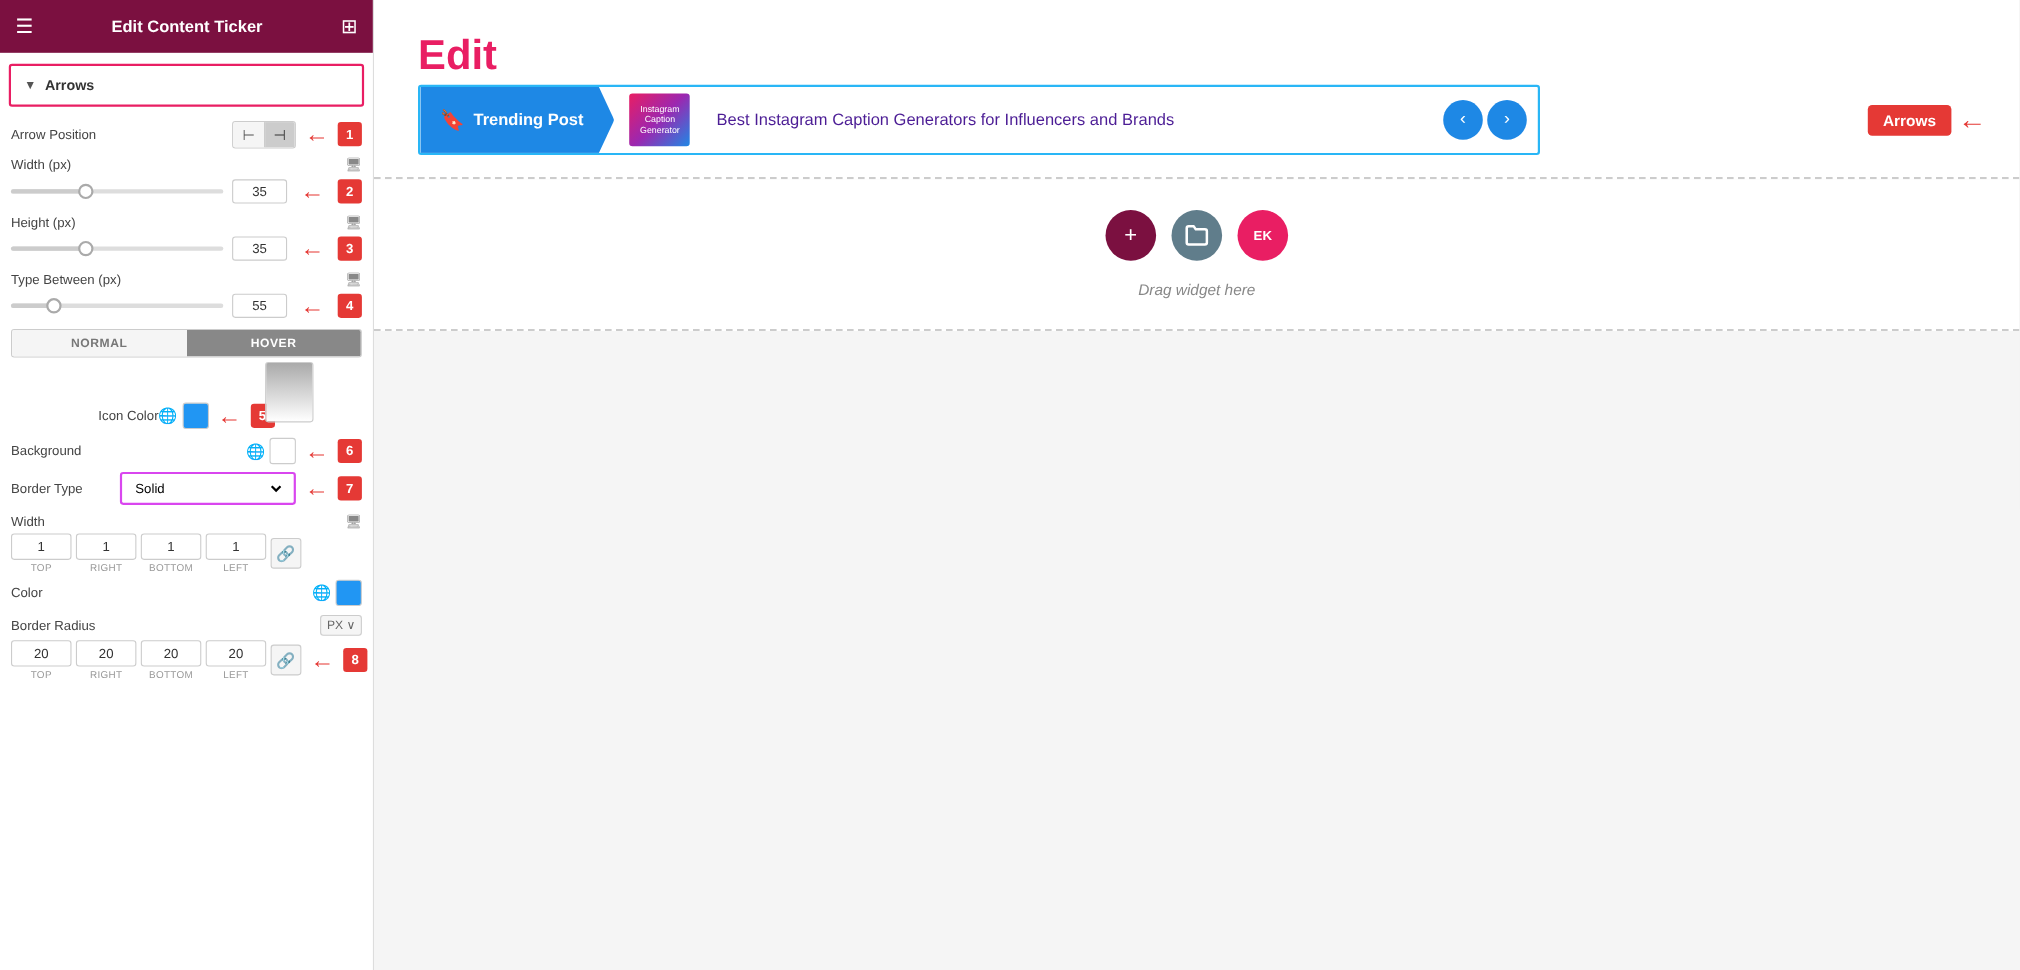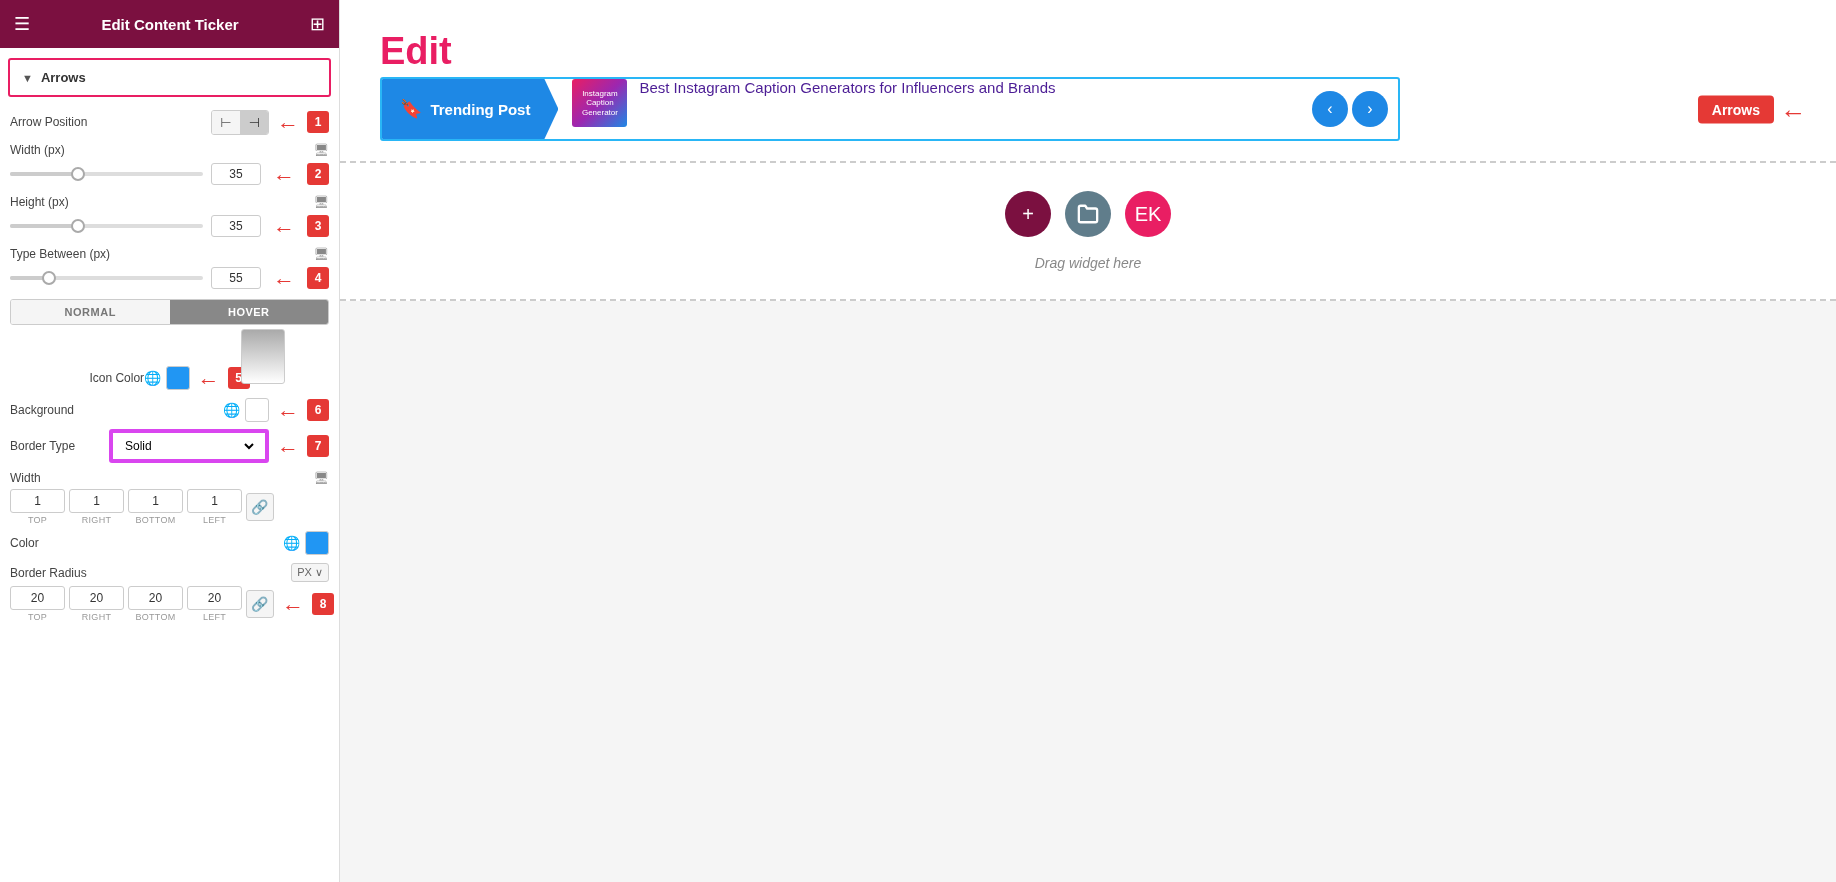--- a/index.html
+++ b/index.html
@@ -188,21 +188,21 @@
     
     .select-row {
       display: flex;
       align-items: center;
       justify-content: space-between;
       margin: 6px 0;
     }
     .custom-select {
       width: 160px;
       padding: 5px 8px;
-      border: 4px solid #d946ef;
+      border: 2px solid #d946ef;
       border-radius: 3px;
       font-size: 12px;
       background: #fff;
       cursor: pointer;
       display: flex;
       align-items: center;
       justify-content: space-between;
     }
     .custom-select select {
       border: none;
@@ -333,22 +333,22 @@
       clip-path: polygon(0 0, calc(100% - 14px) 0, 100% 50%, calc(100% - 14px) 100%, 0 100%);
       padding-right: 28px;
       white-space: nowrap;
     }
     .ticker-label-icon {
       font-size: 18px;
     }
     .ticker-content {
       flex: 1;
       display: flex;
-      align-items: flex-start;
-      gap: 12px;
+      align-items: center;
+      gap: 24px;
       padding: 0 14px;
     }
     .ticker-thumb {
       width: 55px;
       height: 48px;
       background: linear-gradient(135deg, #e91e63 0%, #9c27b0 50%, #1e88e5 100%);
       border-radius: 3px;
       display: flex;
       align-items: center;
       justify-content: center;
@@ -650,20 +650,20 @@
   </div>
 
   <div style="border-bottom:2px dashed #ccc; background:#fff; padding:28px 40px; display:flex; flex-direction:column; align-items:center;">
     <div style="display:flex; gap:14px; align-items:center; margin-bottom:10px;">
       <button class="widget-btn btn-plus">+</button>
       <button class="widget-btn btn-folder">
         <svg width="22" height="22" viewBox="0 0 24 24" fill="none" stroke="white" stroke-width="2.5" stroke-linecap="round" stroke-linejoin="round">
           <path d="M22 19a2 2 0 0 1-2 2H4a2 2 0 0 1-2-2V5a2 2 0 0 1 2-2h5l2 3h9a2 2 0 0 1 2 2z"></path>
         </svg>
       </button>
-      <button class="widget-btn btn-eks" style="font-size:20px; font-weight:normal;">EK</button>
+      <button class="widget-btn btn-eks" style="font-size:12px; font-weight:bold;">EK</button>
     </div>
     <div class="drag-hint">Drag widget here</div>
   </div>
 
   <div style="flex:1; background:#f5f5f5;"></div>
 
 </div>
 
 </body></html>

